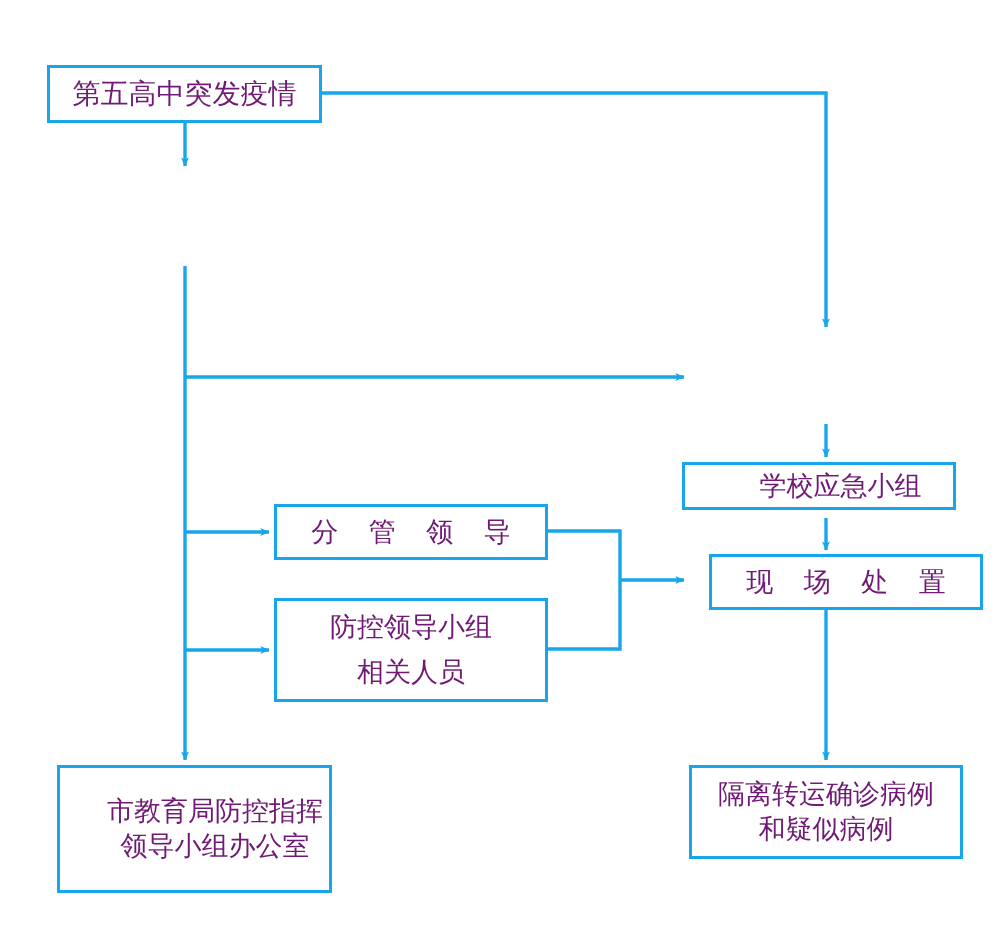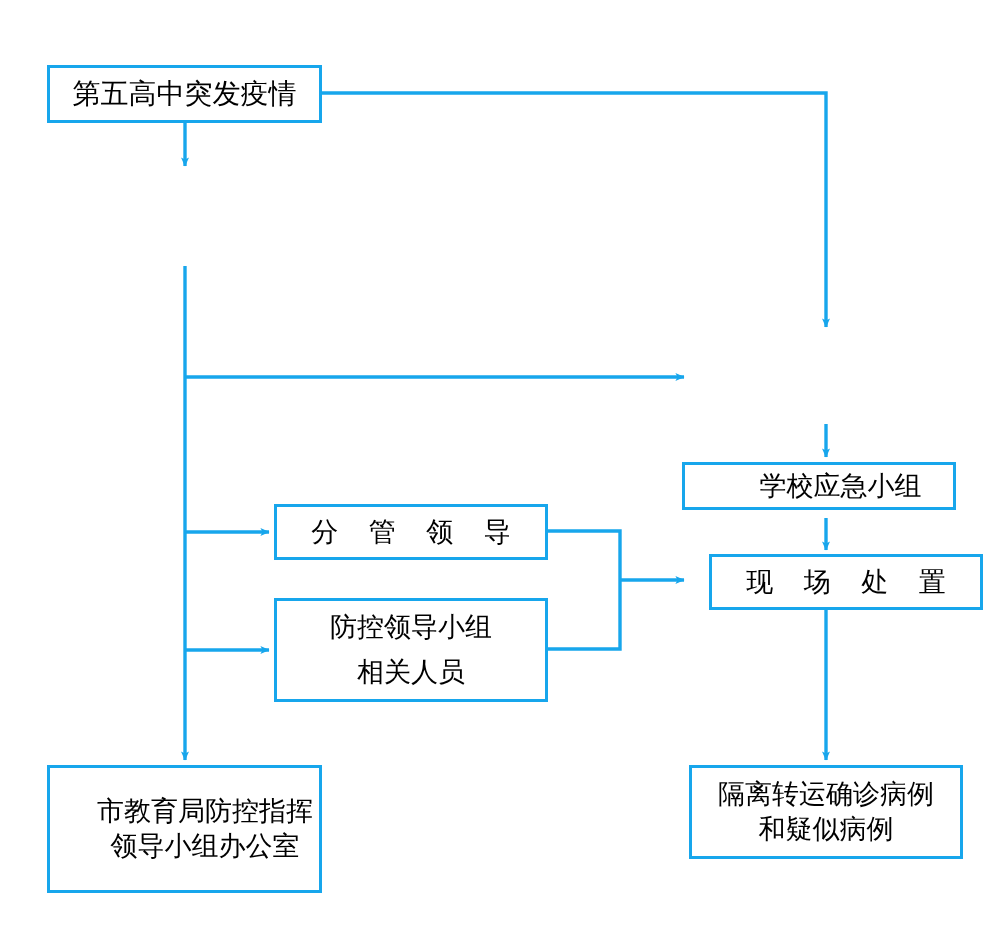--- a/index.html
+++ b/index.html
@@ -22,21 +22,21 @@
   }
   .node{
     position:absolute;
     box-sizing:border-box;
     border:3px solid #17a6ec;
     background:#ffffff;
     display:flex;
     flex-direction:column;
     align-items:center;
     justify-content:center;
-    color:#000000;
+    color:#701a75;
     z-index:2;
   }
   .node .ln{
     display:block;
     width:100%;
     text-align:center;
     white-space:nowrap;
     line-height:1.28;
   }
   .t28{font-size:28px;}
@@ -101,21 +101,21 @@
   <div class="node" style="left:274px; top:504px; width:274px; height:56px;">
     <span class="ln t27 spaced">分 管 领 导</span>
   </div>
 
   <div class="node" style="left:274px; top:598px; width:274px; height:104px;">
     <span class="ln t27">防控领导小组</span>
     <div class="gap"></div>
     <span class="ln t27">相关人员</span>
   </div>
 
-  <div class="node" style="left:47px; top:765px; width:275px; height:128px;padding-left:41px;">
+  <div class="node" style="left:57px; top:765px; width:275px; height:128px;padding-left:41px;">
     <span class="ln t27">市教育局防控指挥</span>
     <span class="ln t27">领导小组办公室</span>
   </div>
 
   <div class="node" style="left:689px; top:765px; width:274px; height:94px;">
     <span class="ln t27">隔离转运确诊病例</span>
     <span class="ln t27">和疑似病例</span>
   </div>
 
 </div>

